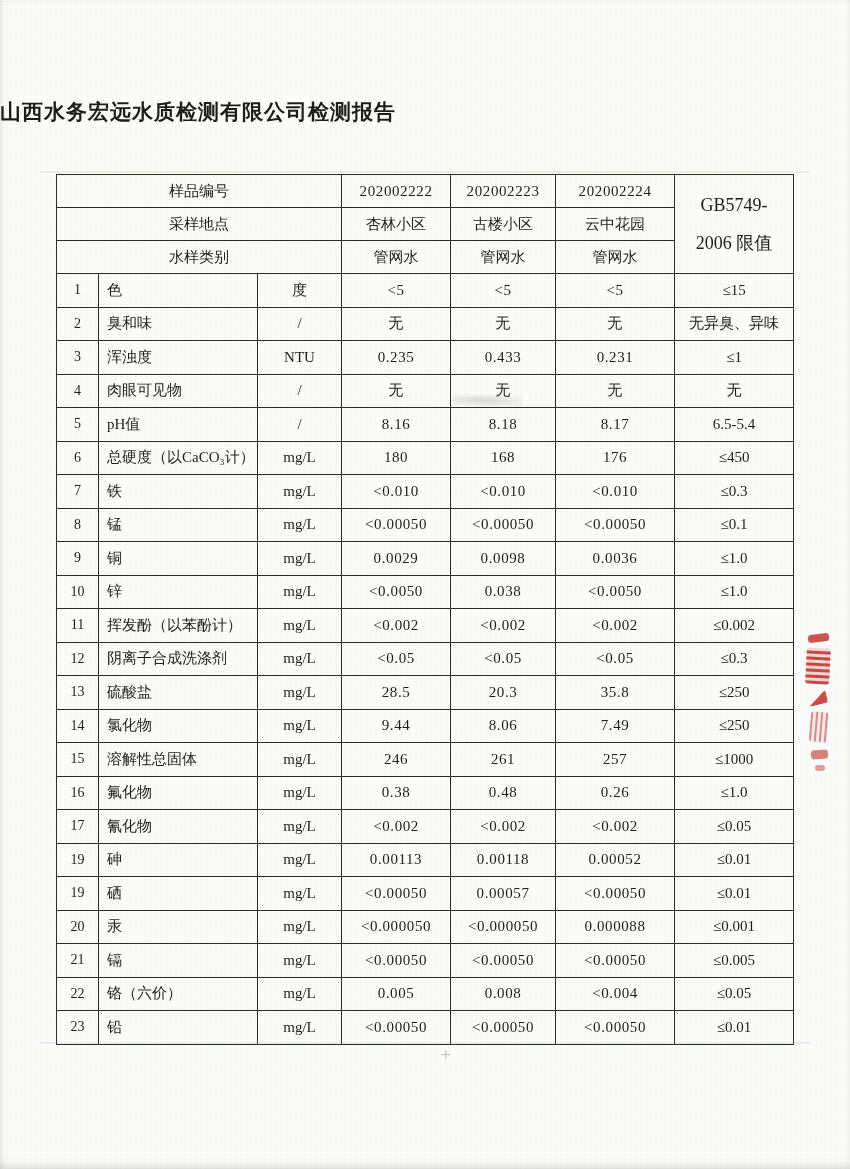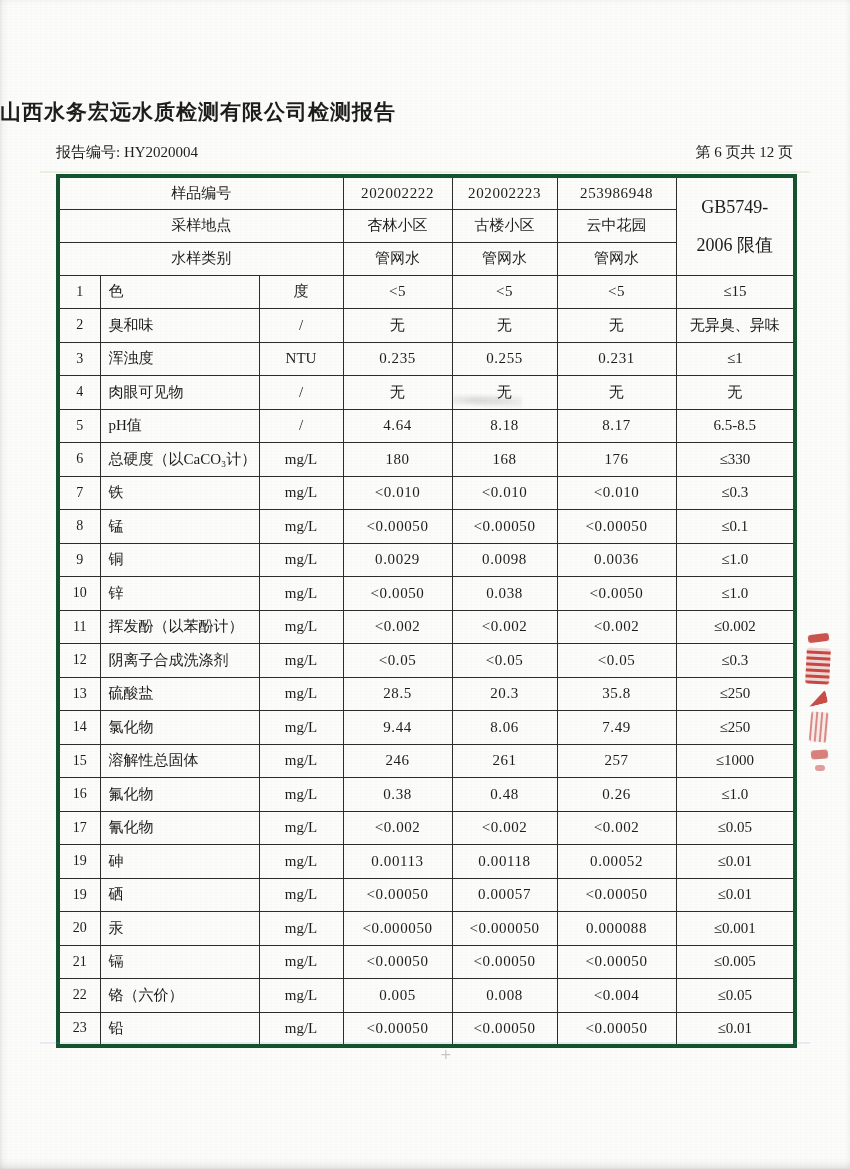--- a/index.html
+++ b/index.html
@@ -30,21 +30,21 @@
   }
   .meta-row {
     position: absolute; top: 141px; left: 56px; width: 737px;
     display: flex; justify-content: space-between;
     font-size: 15px; line-height: 22px;
   }
   table.report-table {
     position: absolute; top: 174px; left: 56px;
     width: 737px; table-layout: fixed;
     border-collapse: collapse;
-    border: 4px solid #14532d;
+    border: 1px solid #14532d;
     font-size: 15px;
   }
   .report-table td {
     border: 1px solid #2e2c29;
     text-align: center; vertical-align: middle;
     padding: 0 2px; overflow: hidden; white-space: nowrap;
   }
   .report-table thead tr { height: 33px; }
   .report-table tbody tr { height: 33.5px; }
   .report-table td.col-item { text-align: left; padding-left: 8px; }
@@ -87,41 +87,37 @@
     font-family: "DejaVu Sans", sans-serif;
   }
 </style>
 </head>
 <body>
 
 <div class="page">
 
   <div class="doc-title">山西水务宏远水质检测有限公司检测报告</div>
 
-  <div class="meta-row">
-    <span>报告编号: HY2020004</span>
-    <span>第 6 页共 12 页</span>
-  </div>
 
   <table class="report-table">
     <colgroup>
       <col style="width:42px">
         <col style="width:159px">
         <col style="width:84px">
       <col style="width:109px">
         <col style="width:105px">
         <col style="width:119px">
         <col style="width:119px">
     </colgroup>
     <thead>
       <tr>
         <td colspan="3">样品编号</td>
         <td class="sample-id">202002222</td>
         <td class="sample-id">202002223</td>
-        <td class="sample-id">253986948</td>
+        <td class="sample-id">202002224</td>
         <td rowspan="3" class="limit-head">
           <div>GB5749-</div>
           <div>2006 限值</div>
         </td>
       </tr>
       <tr>
         <td colspan="3">采样地点</td>
         <td>杏林小区</td>
         <td>古楼小区</td>
         <td>云中花园</td>
@@ -150,50 +146,50 @@
           <td class="col-v1">无</td>
           <td class="col-v2">无</td>
           <td class="col-v3">无</td>
           <td class="col-limit">无异臭、异味</td>
         </tr>
         <tr>
           <td class="col-no">3</td>
           <td class="col-item">浑浊度</td>
           <td class="col-unit">NTU</td>
           <td class="col-v1">0.235</td>
-          <td class="col-v2">0.255</td>
+          <td class="col-v2">0.433</td>
           <td class="col-v3">0.231</td>
           <td class="col-limit">≤1</td>
         </tr>
         <tr>
           <td class="col-no">4</td>
           <td class="col-item">肉眼可见物</td>
           <td class="col-unit">/</td>
           <td class="col-v1">无</td>
           <td class="col-v2">无</td>
           <td class="col-v3">无</td>
           <td class="col-limit">无</td>
         </tr>
         <tr>
           <td class="col-no">5</td>
           <td class="col-item">pH值</td>
           <td class="col-unit">/</td>
-          <td class="col-v1">4.64</td>
+          <td class="col-v1">8.16</td>
           <td class="col-v2">8.18</td>
           <td class="col-v3">8.17</td>
-          <td class="col-limit">6.5-8.5</td>
+          <td class="col-limit">6.5-5.4</td>
         </tr>
         <tr>
           <td class="col-no">6</td>
           <td class="col-item">总硬度（以CaCO₃计）</td>
           <td class="col-unit">mg/L</td>
           <td class="col-v1">180</td>
           <td class="col-v2">168</td>
           <td class="col-v3">176</td>
-          <td class="col-limit">≤330</td>
+          <td class="col-limit">≤450</td>
         </tr>
         <tr>
           <td class="col-no">7</td>
           <td class="col-item">铁</td>
           <td class="col-unit">mg/L</td>
           <td class="col-v1">&lt;0.010</td>
           <td class="col-v2">&lt;0.010</td>
           <td class="col-v3">&lt;0.010</td>
           <td class="col-limit">≤0.3</td>
         </tr>

